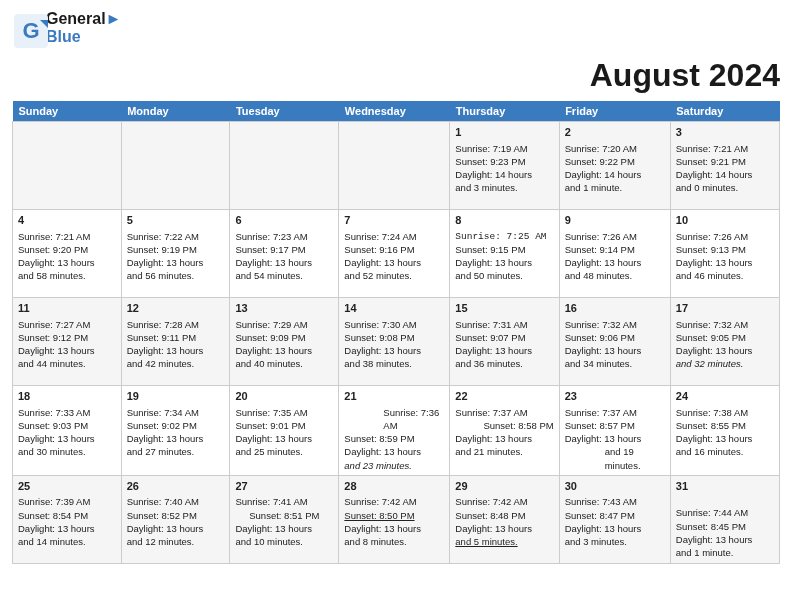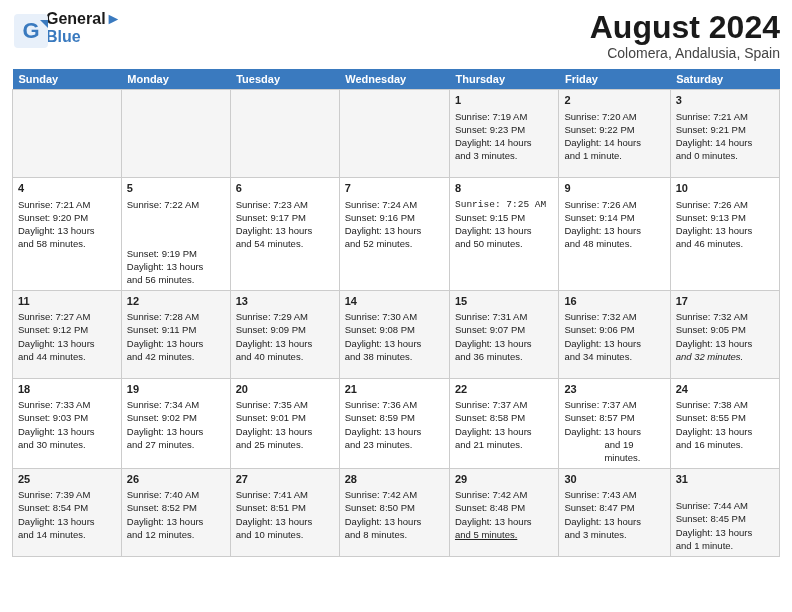--- a/index.html
+++ b/index.html
@@ -25,21 +25,22 @@
       display: flex;
       align-items: center;
     }
     .logo-icon {
       width: 32px;
       height: 32px;
       margin-right: 2px;
       position: relative;
     }
     .title-block {
-      text-align: right;
+      text-align: left;
+      margin-top: 48px;
     }
     .month-year {
       font-size: 32px;
       font-weight: bold;
       color: #1a1a1a;
       line-height: 1.1;
     }
     .location {
       font-size: 14px;
       color: #444;
@@ -100,21 +101,20 @@
           <polygon points="28,8 36,8 36,16" fill="#3a7abf"></polygon>
         </svg>
       </div>
       <div>
         <div style="font-size:16px;font-weight:bold;color:#1a1a1a;line-height:1.1;">General<span style="color:#3a7abf;">►</span></div>
         <div style="font-size:16px;font-weight:bold;color:#3a7abf;line-height:1.1;">Blue</div>
       </div>
     </div>
     <div class="title-block">
       <div class="month-year">August 2024</div>
-      <div class="location">Colomera, Andalusia, Spain</div>
     </div>
   </div>
 
   <table>
     <thead>
       <tr>
       <th>Sunday</th>
           <th>Monday</th>
           <th>Tuesday</th>
           <th>Wednesday</th>
@@ -155,21 +155,21 @@
           <td>
             <span class="day-num">4</span>
             <span style="display: block;">Sunrise: 7:21 AM</span>
             <span style="display: block;">Sunset: 9:20 PM</span>
             <span style="display: block;">Daylight: 13 hours</span>
             <span style="display: block;">and 58 minutes.</span>
           </td>
           <td>
             <span class="day-num">5</span>
             <span style="display: block;">Sunrise: 7:22 AM</span>
-            <span style="display: block; margin-top: 36px;">Sunset: 9:19 PM</span>
+            <span style="display: block;">Sunset: 9:19 PM</span>
             <span style="display: block;">Daylight: 13 hours</span>
             <span style="display: block;">and 56 minutes.</span>
           </td>
           <td>
             <span class="day-num">6</span>
             <span style="display: block;">Sunrise: 7:23 AM</span>
             <span style="display: block;">Sunset: 9:17 PM</span>
             <span style="display: block;">Daylight: 13 hours</span>
             <span style="display: block;">and 54 minutes.</span>
           </td>
@@ -270,29 +270,29 @@
           </td>
           <td>
             <span class="day-num">20</span>
             <span style="display: block;">Sunrise: 7:35 AM</span>
             <span style="display: block;">Sunset: 9:01 PM</span>
             <span style="display: block;">Daylight: 13 hours</span>
             <span style="display: block;">and 25 minutes.</span>
           </td>
           <td>
             <span class="day-num">21</span>
-            <span style="display: block;">Sunrise: 7:36 AM</span>
+            <span style="display: block; margin-left: 39px;">Sunrise: 7:36 AM</span>
             <span style="display: block;">Sunset: 8:59 PM</span>
             <span style="display: block;">Daylight: 13 hours</span>
-            <span style="display: block;">and 23 minutes.</span>
+            <span style="display: block; font-style: italic;">and 23 minutes.</span>
           </td>
           <td>
             <span class="day-num">22</span>
             <span style="display: block;">Sunrise: 7:37 AM</span>
-            <span style="display: block;">Sunset: 8:58 PM</span>
+            <span style="display: block; text-align: right;">Sunset: 8:58 PM</span>
             <span style="display: block;">Daylight: 13 hours</span>
             <span style="display: block;">and 21 minutes.</span>
           </td>
           <td>
             <span class="day-num">23</span>
             <span style="display: block;">Sunrise: 7:37 AM</span>
             <span style="display: block;">Sunset: 8:57 PM</span>
             <span style="display: block;">Daylight: 13 hours</span>
             <span style="display: block; margin-left: 40px;">and 19 minutes.</span>
           </td>
@@ -315,28 +315,28 @@
           <td>
             <span class="day-num">26</span>
             <span style="display: block;">Sunrise: 7:40 AM</span>
             <span style="display: block;">Sunset: 8:52 PM</span>
             <span style="display: block;">Daylight: 13 hours</span>
             <span style="display: block;">and 12 minutes.</span>
           </td>
           <td>
             <span class="day-num">27</span>
             <span style="display: block;">Sunrise: 7:41 AM</span>
-            <span style="display: block;">Sunset: 8:51 PM</span>
+            <span style="display: block; text-align: center;">Sunset: 8:51 PM</span>
             <span style="display: block;">Daylight: 13 hours</span>
             <span style="display: block;">and 10 minutes.</span>
           </td>
           <td>
             <span class="day-num">28</span>
             <span style="display: block;">Sunrise: 7:42 AM</span>
-            <span style="display: block;">Sunset: 8:50 PM</span>
+            <span style="display: block; text-decoration: underline;">Sunset: 8:50 PM</span>
             <span style="display: block;">Daylight: 13 hours</span>
             <span style="display: block;">and 8 minutes.</span>
           </td>
           <td>
             <span class="day-num">29</span>
             <span style="display: block;">Sunrise: 7:42 AM</span>
             <span style="display: block;">Sunset: 8:48 PM</span>
             <span style="display: block;">Daylight: 13 hours</span>
             <span style="display: block; text-decoration: underline;">and 5 minutes.</span>
           </td>

